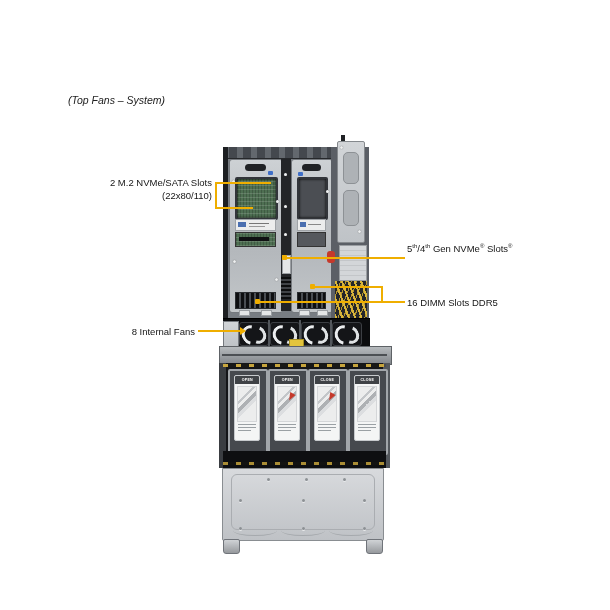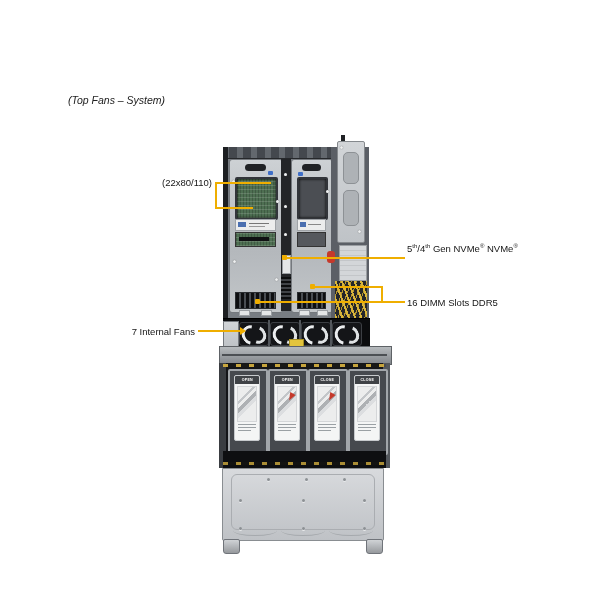--- a/index.html
+++ b/index.html
@@ -48,30 +48,31 @@
   .tinylabel{position:absolute;background:#e4e6e7;border:1px solid #9b9fa3;}
 </style>
 </head>
 <body>
 
 <div id="canvas">
 
   <div class="lbl caption" style="left:68px;top:94px;">(Top Fans – System)</div>
 
   <div class="lbl" style="left:60px;top:176px;width:152px;text-align:right;">
+    <div>2 M.2 NVMe/SATA Slots</div>
     <div>(22x80/110)</div>
   </div>
 
   <div class="lbl" style="left:407px;top:242px;width:140px;">
-    <div><span>5</span><sup>th</sup><span>/4</span><sup>th</sup><span> Gen NVMe</span><sup>®</sup><span> NVMe</span><sup>®</sup></div>
+    <div><span>5</span><sup>th</sup><span>/4</span><sup>th</sup><span> Gen NVMe</span><sup>®</sup><span> Slots</span><sup>®</sup></div>
   </div>
 
   <div class="lbl" style="left:407px;top:296px;width:140px;">16 DIMM Slots DDR5</div>
 
-  <div class="lbl" style="left:90px;top:325px;width:105px;text-align:right;">7 Internal  Fans</div>
+  <div class="lbl" style="left:90px;top:325px;width:105px;text-align:right;">8 Internal  Fans</div>
 
   <div class="abs" style="left:223px;top:147px;width:146px;height:171px;background:#787d83;">
     <div class="abs" style="left:0;top:0;width:146px;height:11px;background:repeating-linear-gradient(90deg,#63686e 0 6px,#44484e 6px 14px);border-bottom:1px solid #26282b;"></div>
     <div class="abs" style="left:0;top:0;width:5px;height:171px;background:#1d1f22;"></div>
     <div class="abs" style="left:141px;top:0;width:5px;height:171px;background:#2a2d31;"></div>
 
     <div class="shroud" style="left:6px;top:12px;width:52px;height:152px;">
       <div class="handle" style="left:15px;top:4px;width:21px;height:7px;"></div>
       <div class="clip" style="left:38px;top:11px;width:5px;height:4px;"></div>
       <div class="opening pcb" style="left:5px;top:17px;width:39px;height:39px;"></div>

